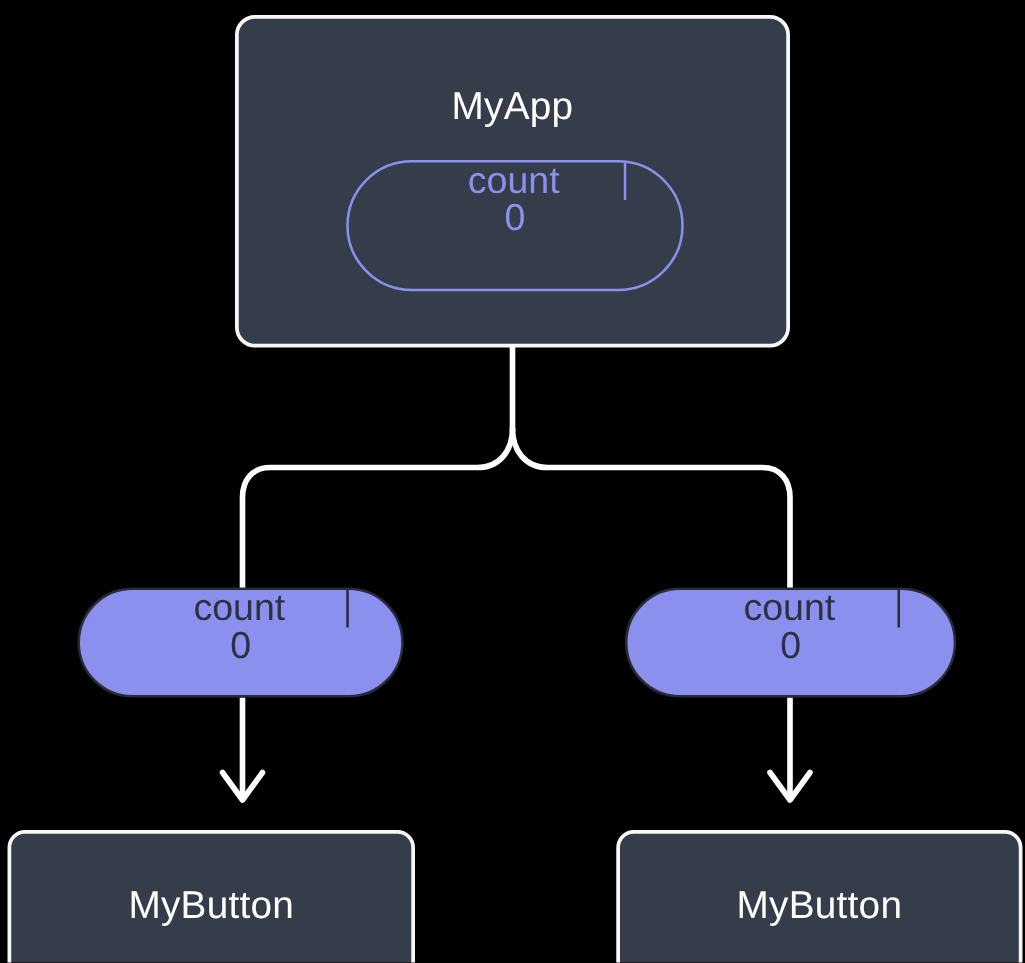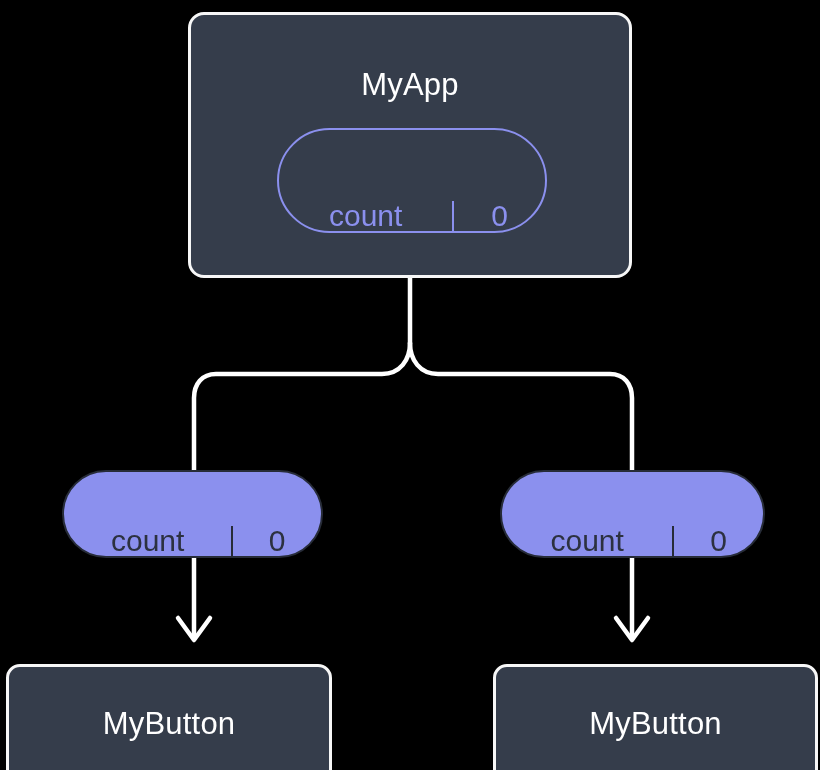--- a/index.html
+++ b/index.html
@@ -76,24 +76,25 @@
     left: 493px;
     top: 648px;
     width: 325px;
     height: 119px;
   }
 
   
   .state-capsule {
     position: absolute;
     display: flex;
-    align-items: flex-end;
+    align-items: center;
     box-sizing: border-box;
     border-radius: 999px;
     overflow: hidden;
+    flex-direction: column;
   }
   .state-key, .state-val {
     display: flex;
     align-items: center;
     justify-content: center;
     box-sizing: border-box;
     white-space: nowrap;
     line-height: 1;
   }
 

